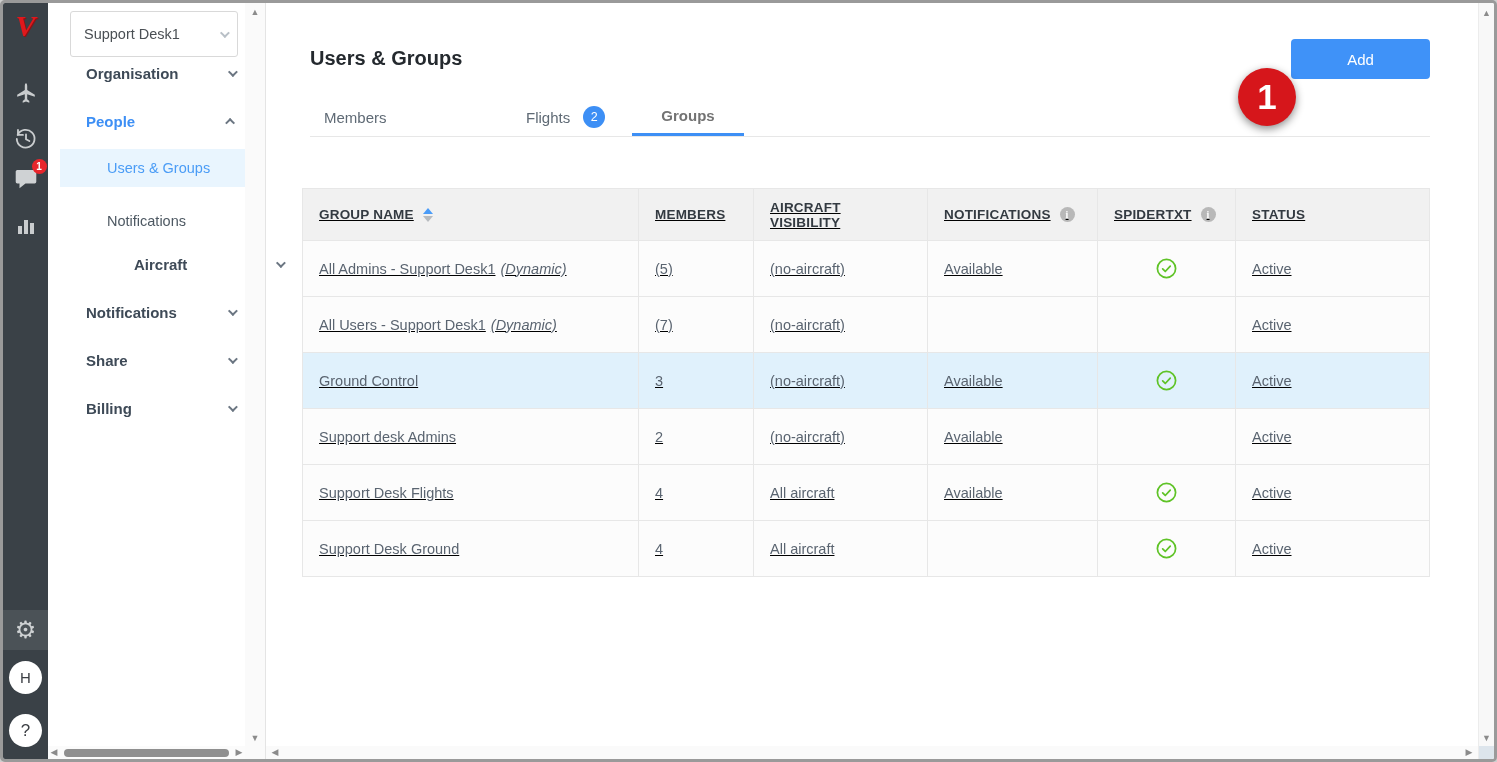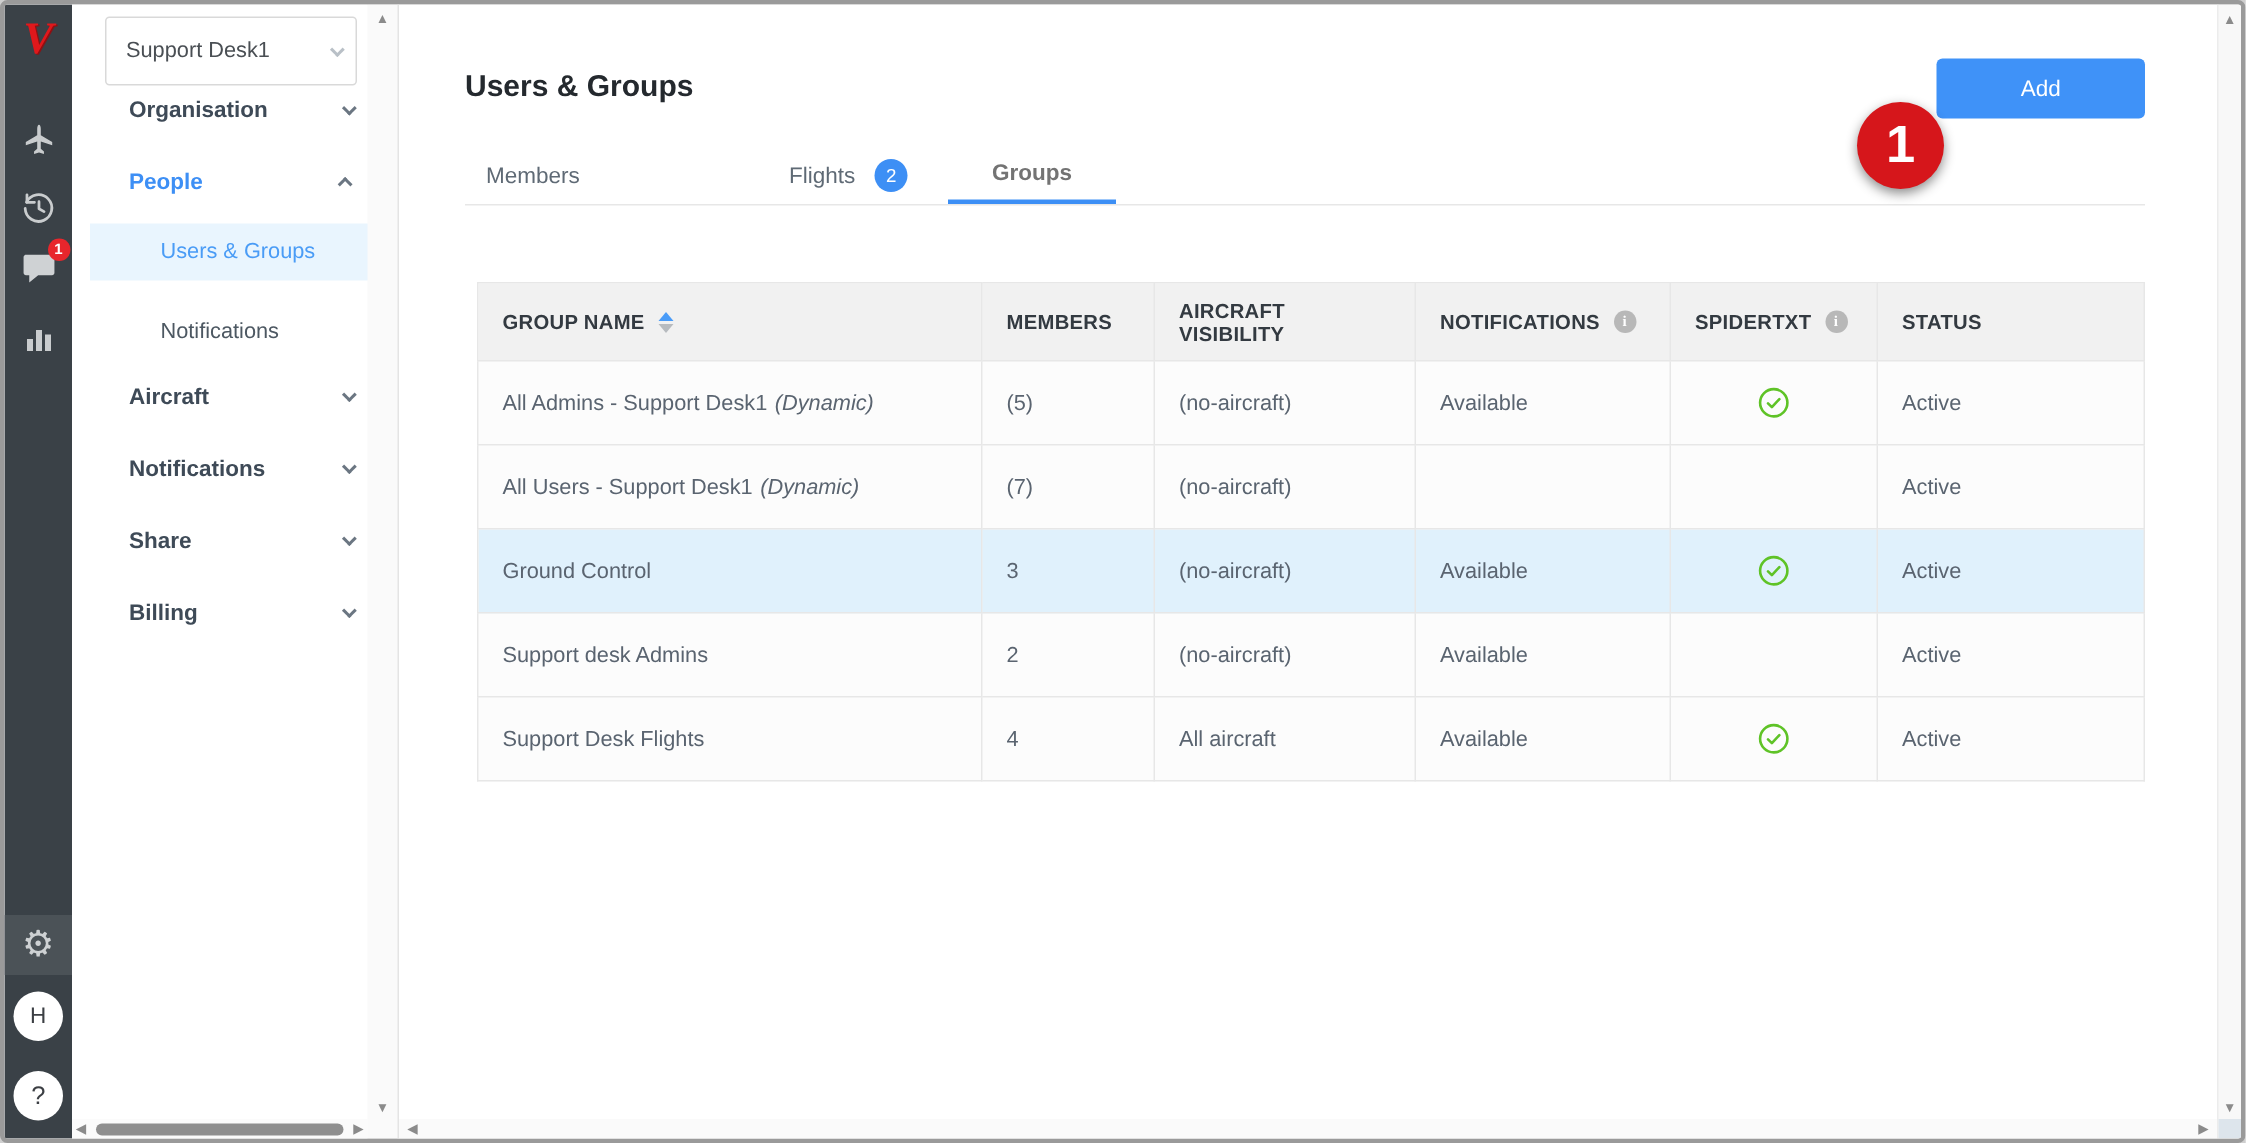--- a/index.html
+++ b/index.html
@@ -42,21 +42,21 @@
   .chev.light { border-color:#b9c0c7; }
   .nav-item { position:absolute; left:12px; width:197px; height:28px; display:flex; align-items:center; cursor:pointer; }
   .nav-item .lbl { font-size:15px; font-weight:700; color:#3e4a57; margin-left:26px; }
   .nav-item .chev { position:absolute; right:22px; }
   .nav-item.sub { height:38px; }
   .nav-item.sub .lbl { font-weight:400; font-size:14.5px; color:#4d5862; margin-left:47px; }
   .nav-item.active-section .lbl { color:#3d8ff5; }
   .nav-item.selected { background:#e9f5fe; border-right:4px solid #4a9cf6; }
   .nav-item.selected .lbl { color:#4a9cf6; }
   .n-org{top:56px;} .n-people{top:104px;} .n-users{top:146px;} .n-notif{top:199px;}
-  .n-aircraft{top:247px;} .n-integr{top:295px;} .n-share{top:343px;} .n-billing{top:391px;}
+  .n-aircraft{top:247px;margin-left:48px;} .n-integr{top:295px;} .n-share{top:343px;} .n-billing{top:391px;}
 
   
   .side-hscroll { position:absolute; left:0; right:0; bottom:0; height:13px; background:#fbfbfb;
     display:flex; align-items:center; }
   .sb-arrow { color:#8b8b8b; font-size:9px; line-height:13px; width:12px; text-align:center; user-select:none; }
   .side-hscroll .thumb { height:8px; border-radius:4px; background:#8f8f8f; flex:1; margin:0 4px; }
 
   
   .gutter { position:absolute; left:242px; top:0; bottom:0; width:21px; background:#fafafa;
     border-right:1px solid #e4e4e4; z-index:4; }
@@ -78,21 +78,21 @@
   .tab { position:absolute; bottom:0; height:38px; display:flex; align-items:center;
     font-size:15px; color:#5f6a75; cursor:pointer; }
   .tab-members { left:14px; }
   .tab-guests { left:216px; }
   .tab-groups { left:322px; width:112px; justify-content:center; }
   .tab.active { color:#737373; font-weight:600; border-bottom:3px solid #3d8ff5; }
   .tab-badge { margin-left:13px; width:22px; height:22px; border-radius:50%; background:#3d8ff5;
     color:#fff; font-size:12.5px; display:flex; align-items:center; justify-content:center; }
 
   
-  .table-wrap { position:absolute; top:185px; left:52px; right:48px; }
+  .table-wrap { position:absolute; top:185px; left:36px; right:48px;text-decoration:underline; }
   table { width:100%; border-collapse:collapse; table-layout:fixed; }
   th, td { border:1px solid #e7e7e7; text-align:left; padding:0 16px; }
   thead th { background:#f1f1f1; height:52px; font-size:13.5px; font-weight:700; color:#333a41;
     letter-spacing:0.2px; }
   tbody td { height:56px; font-size:14.5px; color:#5a6470; background:#fcfcfc; }
   tbody tr.highlighted td { background:#e0f1fc; }
   .dyn { font-style:italic; margin-left:5px; }
   .th-flex { display:flex; align-items:center; gap:9px; }
   .sort-icon { display:inline-flex; flex-direction:column; gap:2px; }
   .sort-icon .tri-up { width:0; height:0; border-left:5px solid transparent; border-right:5px solid transparent;
@@ -328,20 +328,33 @@
     </td>
     <td>4</td>
     <td>All aircraft</td>
     <td>Available</td>
     <td class="td-check"><span class="check-icon"><svg width="23" height="23" viewBox="0 0 24 24" fill="none" stroke="#5fc327" stroke-width="1.8" stroke-linecap="round" stroke-linejoin="round">
                     <circle cx="12" cy="12" r="9.5"></circle>
                     <path d="M8 12.4l2.7 2.7 5.2-5.6"></path>
                   </svg></span></td>
     <td>Active</td>
   </tr>
+            <tr>
+    <td>
+      <span>Support Desk Ground</span><em class="dyn"></em>
+    </td>
+    <td>4</td>
+    <td>All aircraft</td>
+    <td></td>
+    <td class="td-check"><span class="check-icon"><svg width="23" height="23" viewBox="0 0 24 24" fill="none" stroke="#5fc327" stroke-width="1.8" stroke-linecap="round" stroke-linejoin="round">
+                    <circle cx="12" cy="12" r="9.5"></circle>
+                    <path d="M8 12.4l2.7 2.7 5.2-5.6"></path>
+                  </svg></span></td>
+    <td>Active</td>
+  </tr>
           </tbody>
       </table>
     </div>
 
     <div class="main-hscroll">
       <span class="sb-arrow">◀</span>
       <span class="sb-arrow">▶</span>
     </div>
   </div>
 

